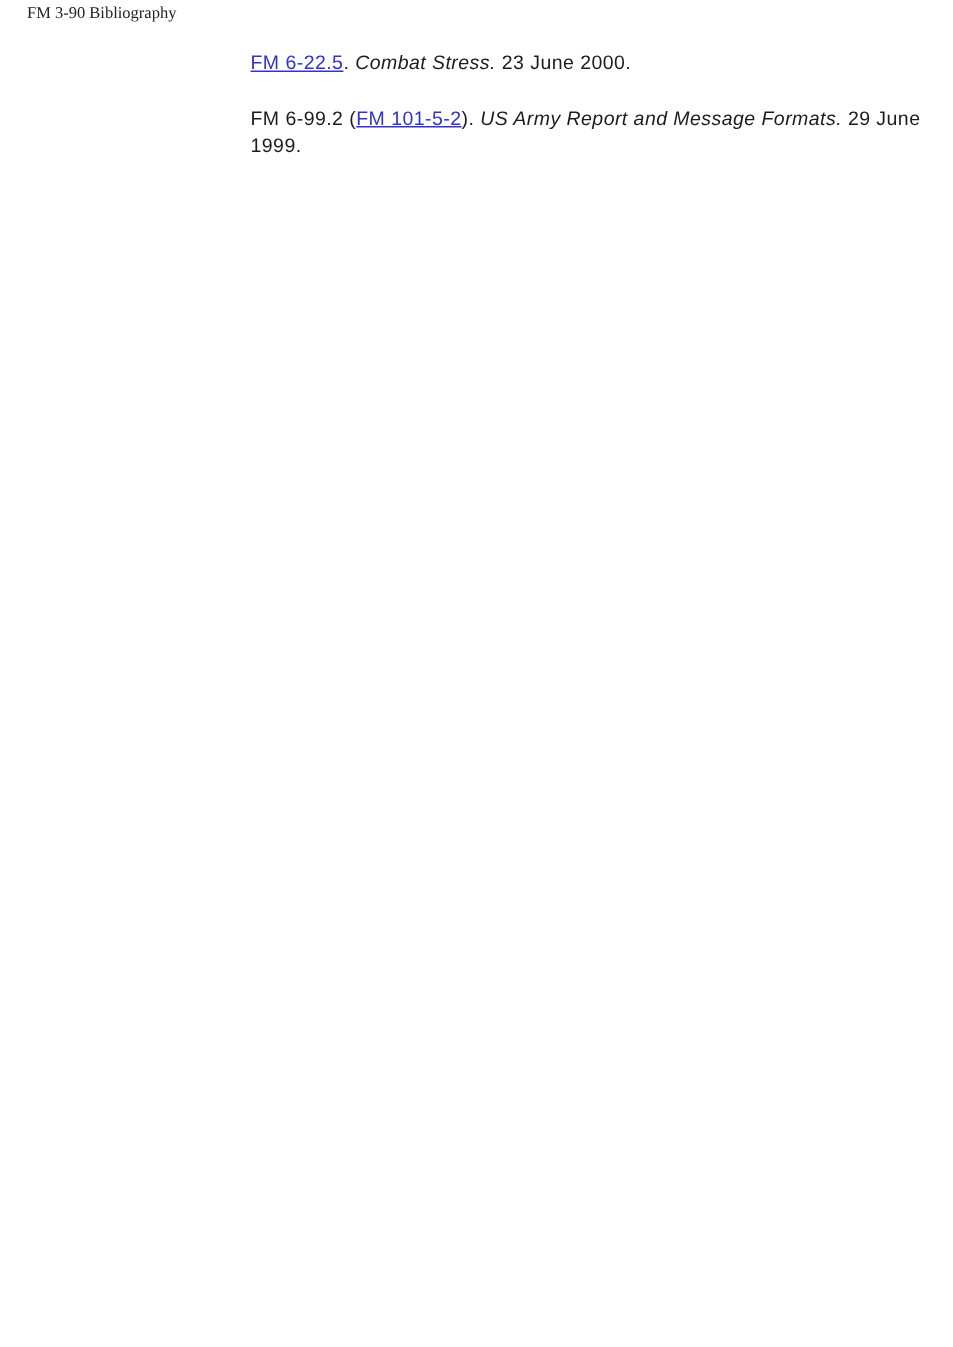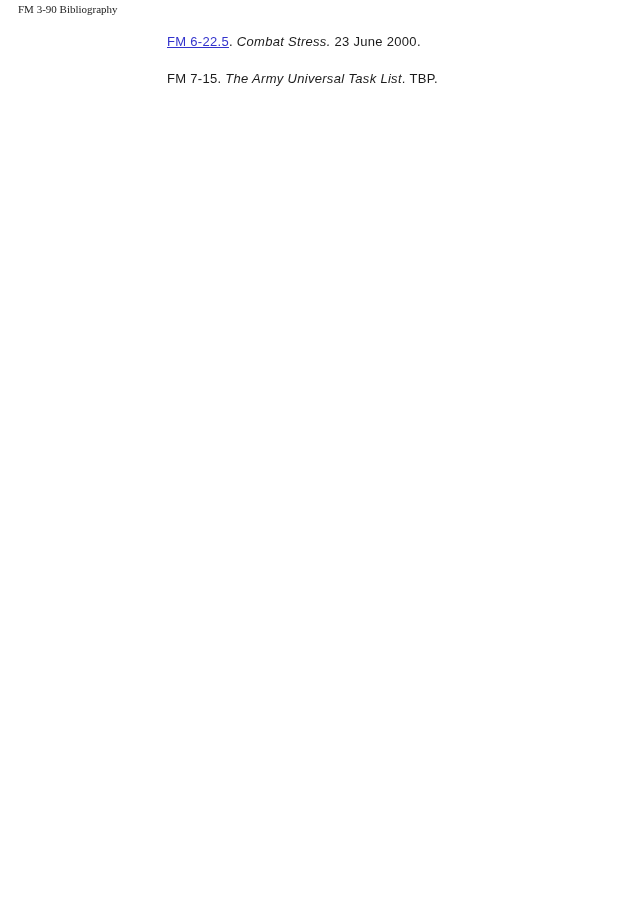--- a/index.html
+++ b/index.html
@@ -53,15 +53,15 @@
     cursor: pointer;
   }
 </style>
 </head>
 <body>
 
 <div class="page">
   <div class="running-header">FM 3-90 Bibliography</div>
   <div class="bib-list">
       <p class="bib-entry"><a class="seg seg-link">FM 6-22.5</a><span class="seg">. </span><span class="seg italic">Combat Stress.</span><span class="seg"> 23 June 2000.</span></p>
-      <p class="bib-entry"><span class="seg">FM 7-15. </span><span class="seg italic">The Army Universal Task List</span><span class="seg">. TBP.</span></p>
+      <p class="bib-entry"><span class="seg">FM 6-99.2 (</span><a class="seg seg-link">FM 101-5-2</a><span class="seg">). </span><span class="seg italic">US Army Report and Message Formats.</span><span class="seg"> 29 June 1999.</span></p>
     </div>
 </div>
 
 </body></html>

